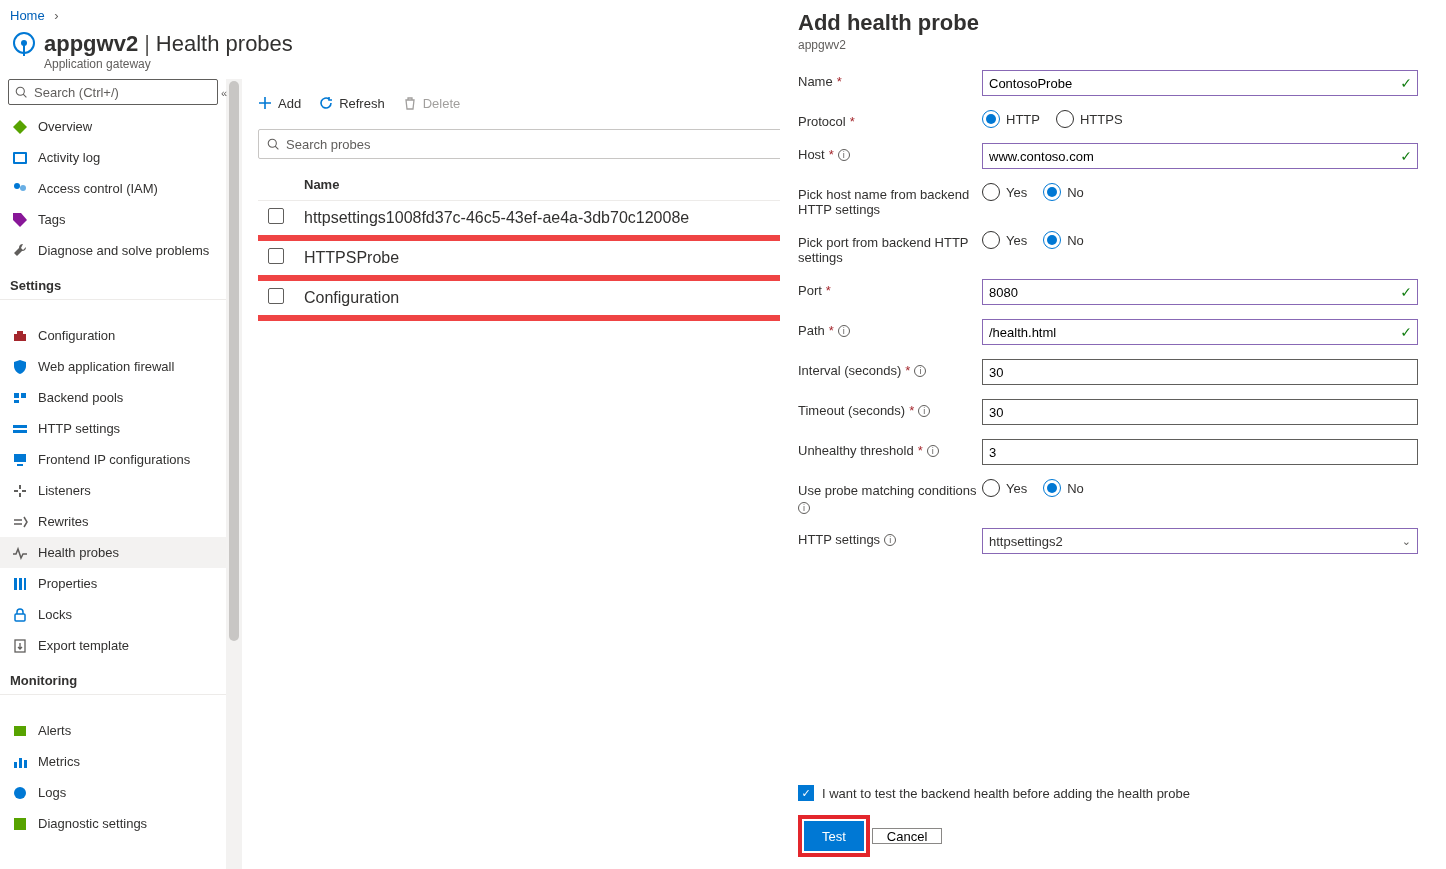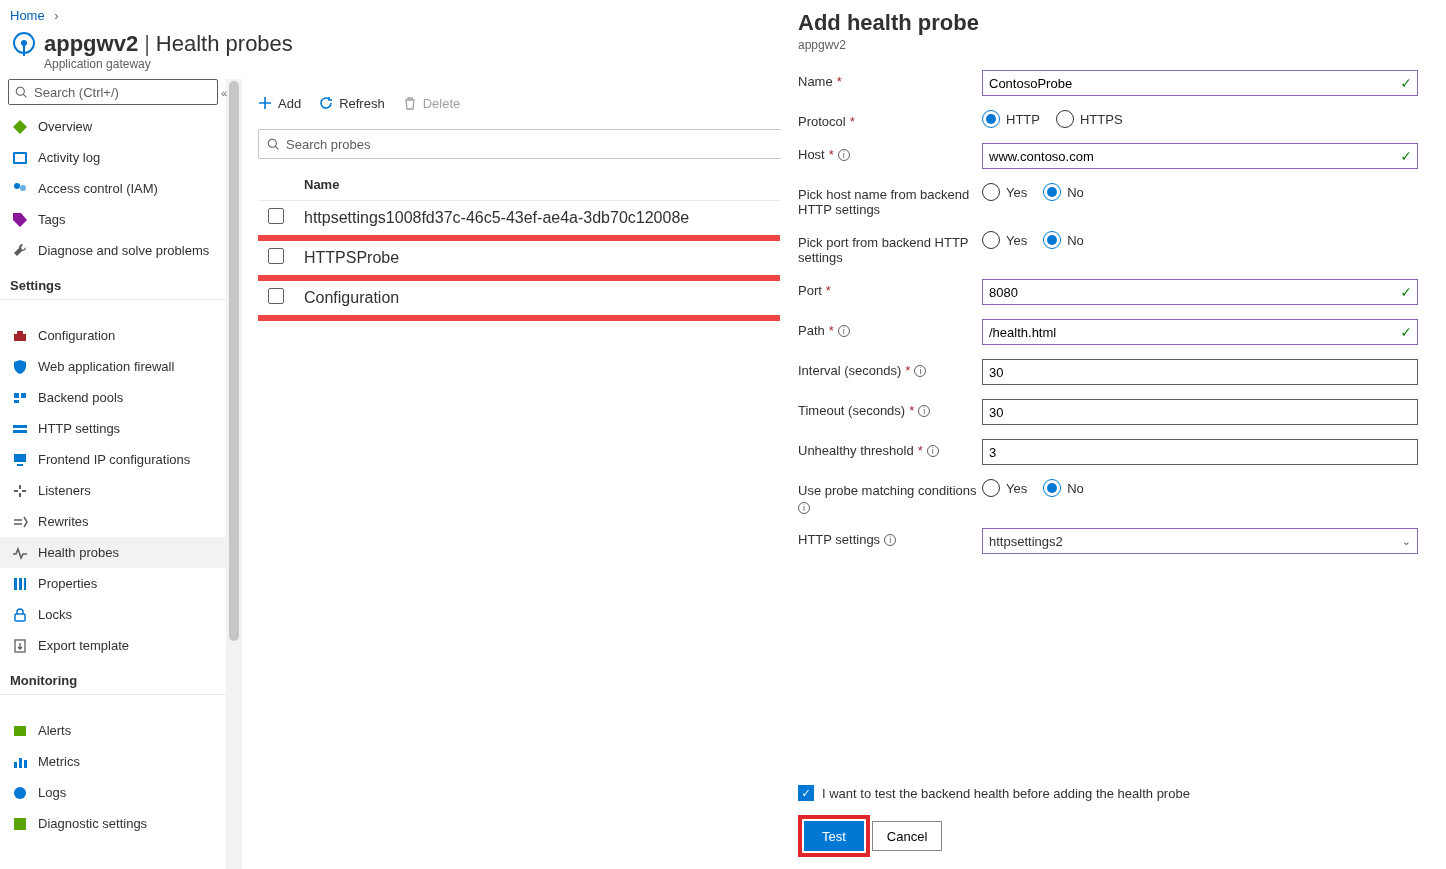--- a/index.html
+++ b/index.html
@@ -56,21 +56,21 @@
   .radio .circle { width:18px; height:18px; border:1px solid #323130; border-radius:50%; display:flex; align-items:center; justify-content:center; }
   .radio.selected .circle { border-color:#0078d4; }
   .radio.selected .circle::after { content:""; width:10px; height:10px; background:#0078d4; border-radius:50%; }
   .select { width:100%; height:26px; border:1px solid #8868b5; padding:0 6px; font-size:13px; display:flex; align-items:center; justify-content:space-between;gap:46px; }
   .select .chev { font-size:11px; color:#605e5c; }
   .panel-footer { margin-top:auto; padding-top:10px;}
   .footer-check { display:flex; align-items:center; gap:8px; margin-bottom:14px; font-size:13px;}
   .footer-check .cb { width:16px; height:16px; background:#0078d4; color:#fff; display:flex; align-items:center; justify-content:center; font-size:11px;}
   .btns { display:flex; gap:2px; align-items:center;}
   .btn-primary { background:#0078d4; color:#fff; border:none; height:30px; padding:0 18px; font-size:13px; cursor:pointer; }
-  .btn-secondary { background:#fff; border:1px solid #8a8886; height:30px; padding:0 14px; font-size:13px; cursor:pointer;text-align:right; }
+  .btn-secondary { background:#fff; border:1px solid #8a8886; height:16px; padding:0 14px; font-size:13px; cursor:pointer;text-align:right; }
   .test-highlight { border:4px solid #e3262c; padding:2px; display:inline-block; }
 </style>
 </head>
 <body>
 
 <div class="breadcrumb">
   <a href="#">Home</a>
   <span class="chev">›</span>
 </div>
 

